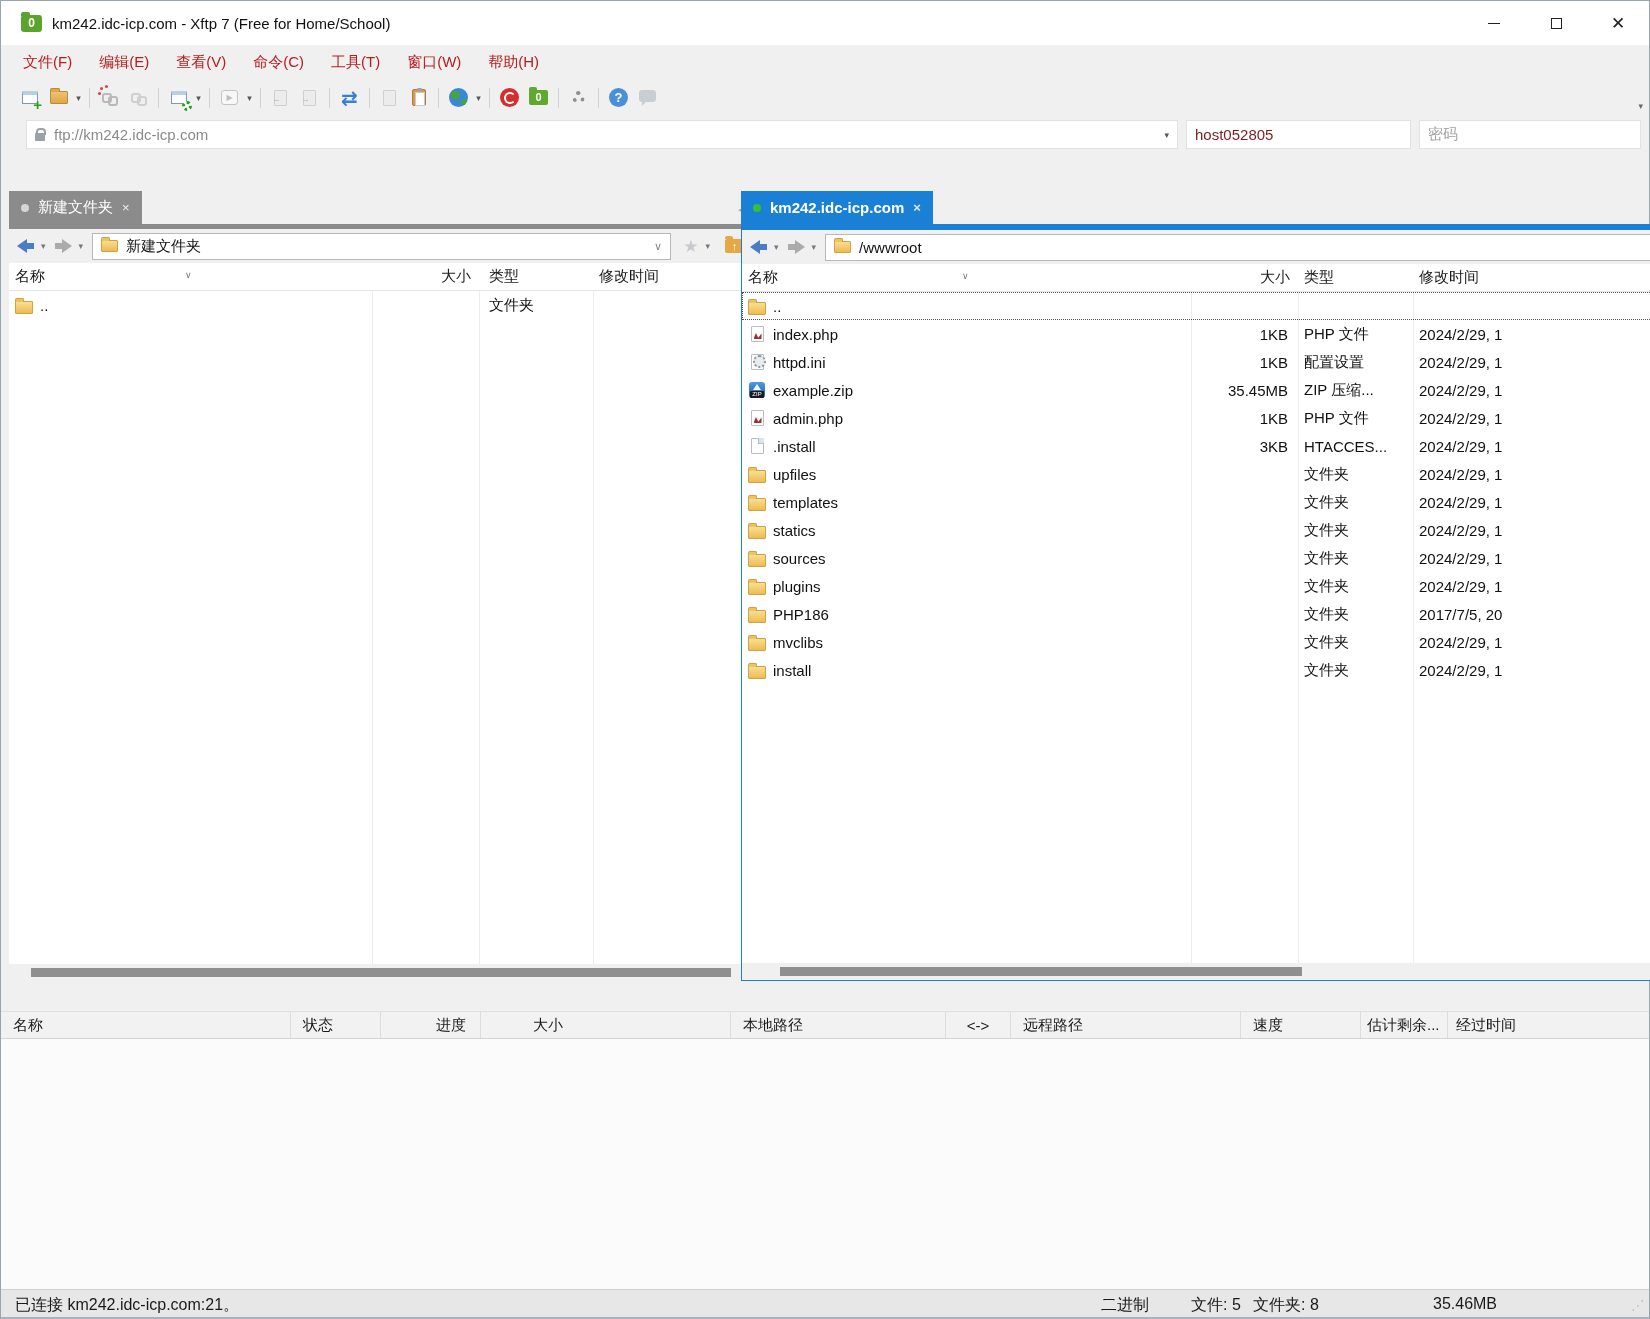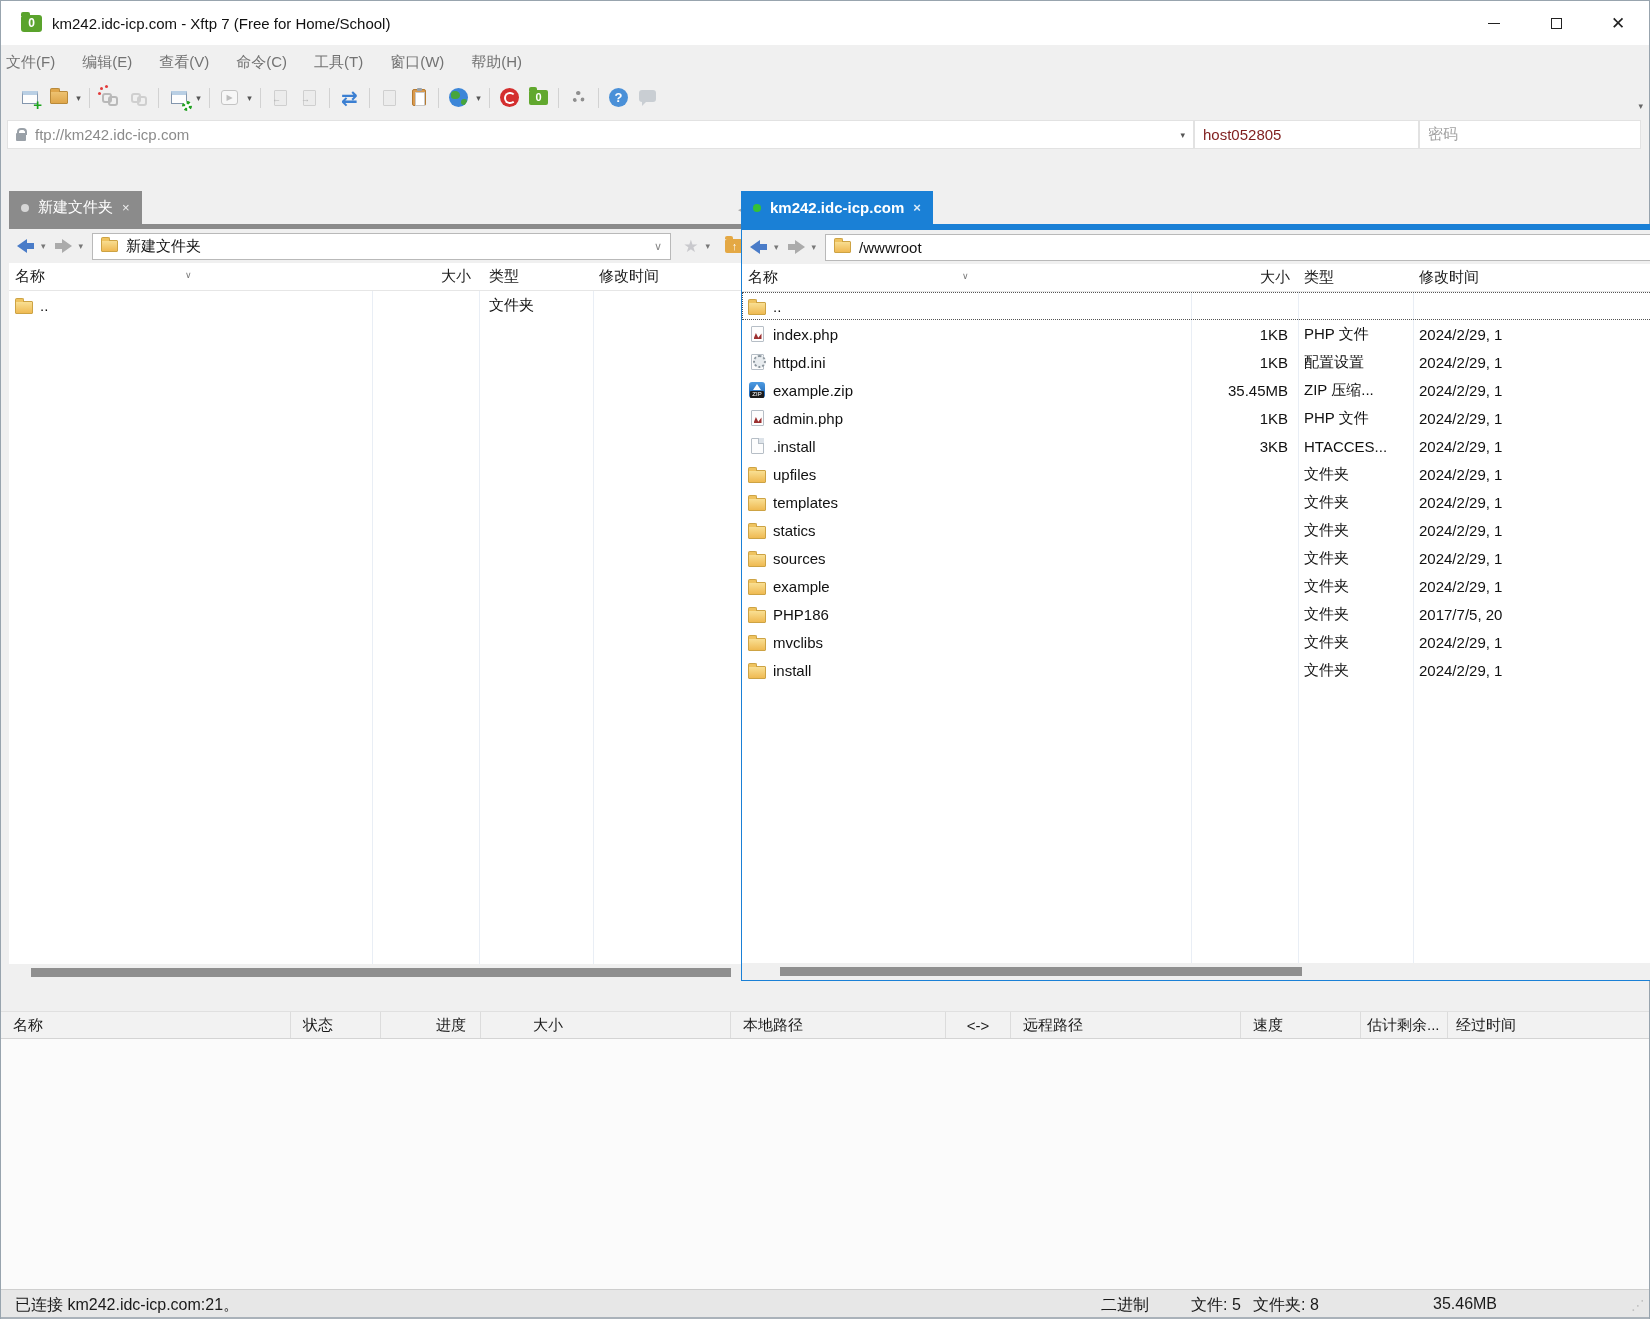--- a/index.html
+++ b/index.html
@@ -13,21 +13,21 @@
   .app-icon::before { content:""; position:absolute; left:0; top:-3px; width:9px; height:4px; background:#5aa32c; border-radius:2px 2px 0 0; }
   .app-icon span { color:#fff; font-size:12px; font-weight:bold; line-height:1; }
   .title-text { margin-left:10px; font-size:15px; color:#111; }
   .win-controls { position:absolute; right:0; top:0; height:44px; display:flex; }
   .win-btn { width:62px; height:44px; display:flex; align-items:center; justify-content:center; }
   .wb-min { width:12px; height:1px; background:#222; display:block; }
   .wb-max { width:11px; height:11px; border:1px solid #222; display:block; }
   .wb-close { font-size:17px; color:#222; line-height:1; }
 
   
-  .menubar { position:absolute; left:0; top:44px; width:100%; height:34px; display:flex; align-items:center; padding-left:5px; gap:27px; font-size:15px; color:#737373; }
+  .menubar { position:absolute; left:0; top:44px; width:100%; height:34px; display:flex; align-items:center; padding-left:22px; gap:27px; font-size:15px; color:#b91c1c; }
   .menu-item { cursor:default; }
 
   
   .toolbar { position:absolute; left:0; top:78px; width:100%; height:37px; display:flex; align-items:center; padding-left:14px; }
   .tbi { width:29px; height:29px; display:flex; align-items:center; justify-content:center; position:relative; flex:0 0 auto; }
   .tbsep { width:1px; height:20px; background:#d2d2d2; margin:0 5px; flex:0 0 auto; }
   .tbcaret { font-size:9px; color:#555; width:11px; text-align:center; flex:0 0 auto; }
   .ico-win { width:16px; height:13px; background:#fdfdfd; border:1px solid #8396ad; border-top:4px solid #b9cfe4; display:block; }
   .ico-plus { position:absolute; right:2px; bottom:0px; color:#1ea51e; font-size:15px; font-weight:bold; line-height:1; }
   .ico-folder { width:18px; height:13px; background:linear-gradient(#edc271,#dfa64a); border:1px solid #b98a3a; border-radius:1px; position:relative; display:block; }
@@ -52,21 +52,21 @@
   .ico-xftp { width:19px; height:15px; background:#61a82e; border-radius:2px; position:relative; display:flex; align-items:center; justify-content:center; }
   .ico-xftp::before { content:""; position:absolute; left:0; top:-3px; width:8px; height:4px; background:#61a82e; border-radius:2px 2px 0 0; }
   .ico-xftp span { color:#fff; font-size:11px; font-weight:bold; line-height:1; }
   .ico-gear { width:13px; height:13px; border:4px dotted #8f8f8f; border-radius:50%; background:#f0f0f0; display:block; }
   .ico-help { width:19px; height:19px; border-radius:50%; background:#4a90d8; color:#fff; font-size:13px; font-weight:bold; display:flex; align-items:center; justify-content:center; }
   .ico-chat { width:17px; height:12px; background:#c9ced3; border-radius:3px; position:relative; display:block; margin-top:-3px; }
   .ico-chat::after { content:""; position:absolute; left:3px; bottom:-4px; border-left:4px solid #c9ced3; border-bottom:4px solid transparent; }
   .ovf-caret { position:absolute; right:6px; top:100px; font-size:9px; color:#666; }
 
   
-  .addressbar { position:absolute; left:0; top:115px; width:100%; height:37px; display:flex; align-items:center; padding:0 8px 0 6px; gap:0;text-align:right; }
+  .addressbar { position:absolute; left:0; top:115px; width:100%; height:37px; display:flex; align-items:center; padding:0 8px 0 25px; gap:8px;text-align:right; }
   .addr-box { background:#fff; border:1px solid #e2e2e2; height:29px; display:flex; align-items:center; padding:0 8px; font-size:15px; }
   .addr-url { flex:1 1 auto; color:#8b8b8b; gap:9px; }
   .addr-url .caret { margin-left:auto; font-size:9px; color:#555; }
   .ico-lock { width:10px; height:8px; background:#9aa1a8; border-radius:1px; position:relative; display:block; margin-top:4px; }
   .ico-lock::before { content:""; position:absolute; left:1px; top:-5px; width:6px; height:5px; border:2px solid #9aa1a8; border-bottom:none; border-radius:4px 4px 0 0; }
   .addr-user { width:225px; color:#7f1d1d; }
   .addr-pass { width:222px; color:#a2a2a2; }
 
   
   .infobar { position:absolute; left:0; top:152px; width:100%; height:38px; background:#ededed; border-bottom:1px solid #dadada; display:flex; align-items:center; padding-left:30px; gap:12px; font-size:15px; color:#3c3c3c; }
@@ -529,21 +529,21 @@
             <span class="fc-size"></span>
             <span class="fc-type">文件夹</span>
             <span class="fc-date">2024/2/29, 1</span>
           </div>
 
           <div class="frow">
             <span class="fc-name">
               <span class="fic ic-folder">
                 <span class="ic-inner"></span>
               </span>
-              <span>example</span>
+              <span>plugins</span>
             </span>
             <span class="fc-size"></span>
             <span class="fc-type">文件夹</span>
             <span class="fc-date">2024/2/29, 1</span>
           </div>
 
           <div class="frow">
             <span class="fc-name">
               <span class="fic ic-folder">
                 <span class="ic-inner"></span>

